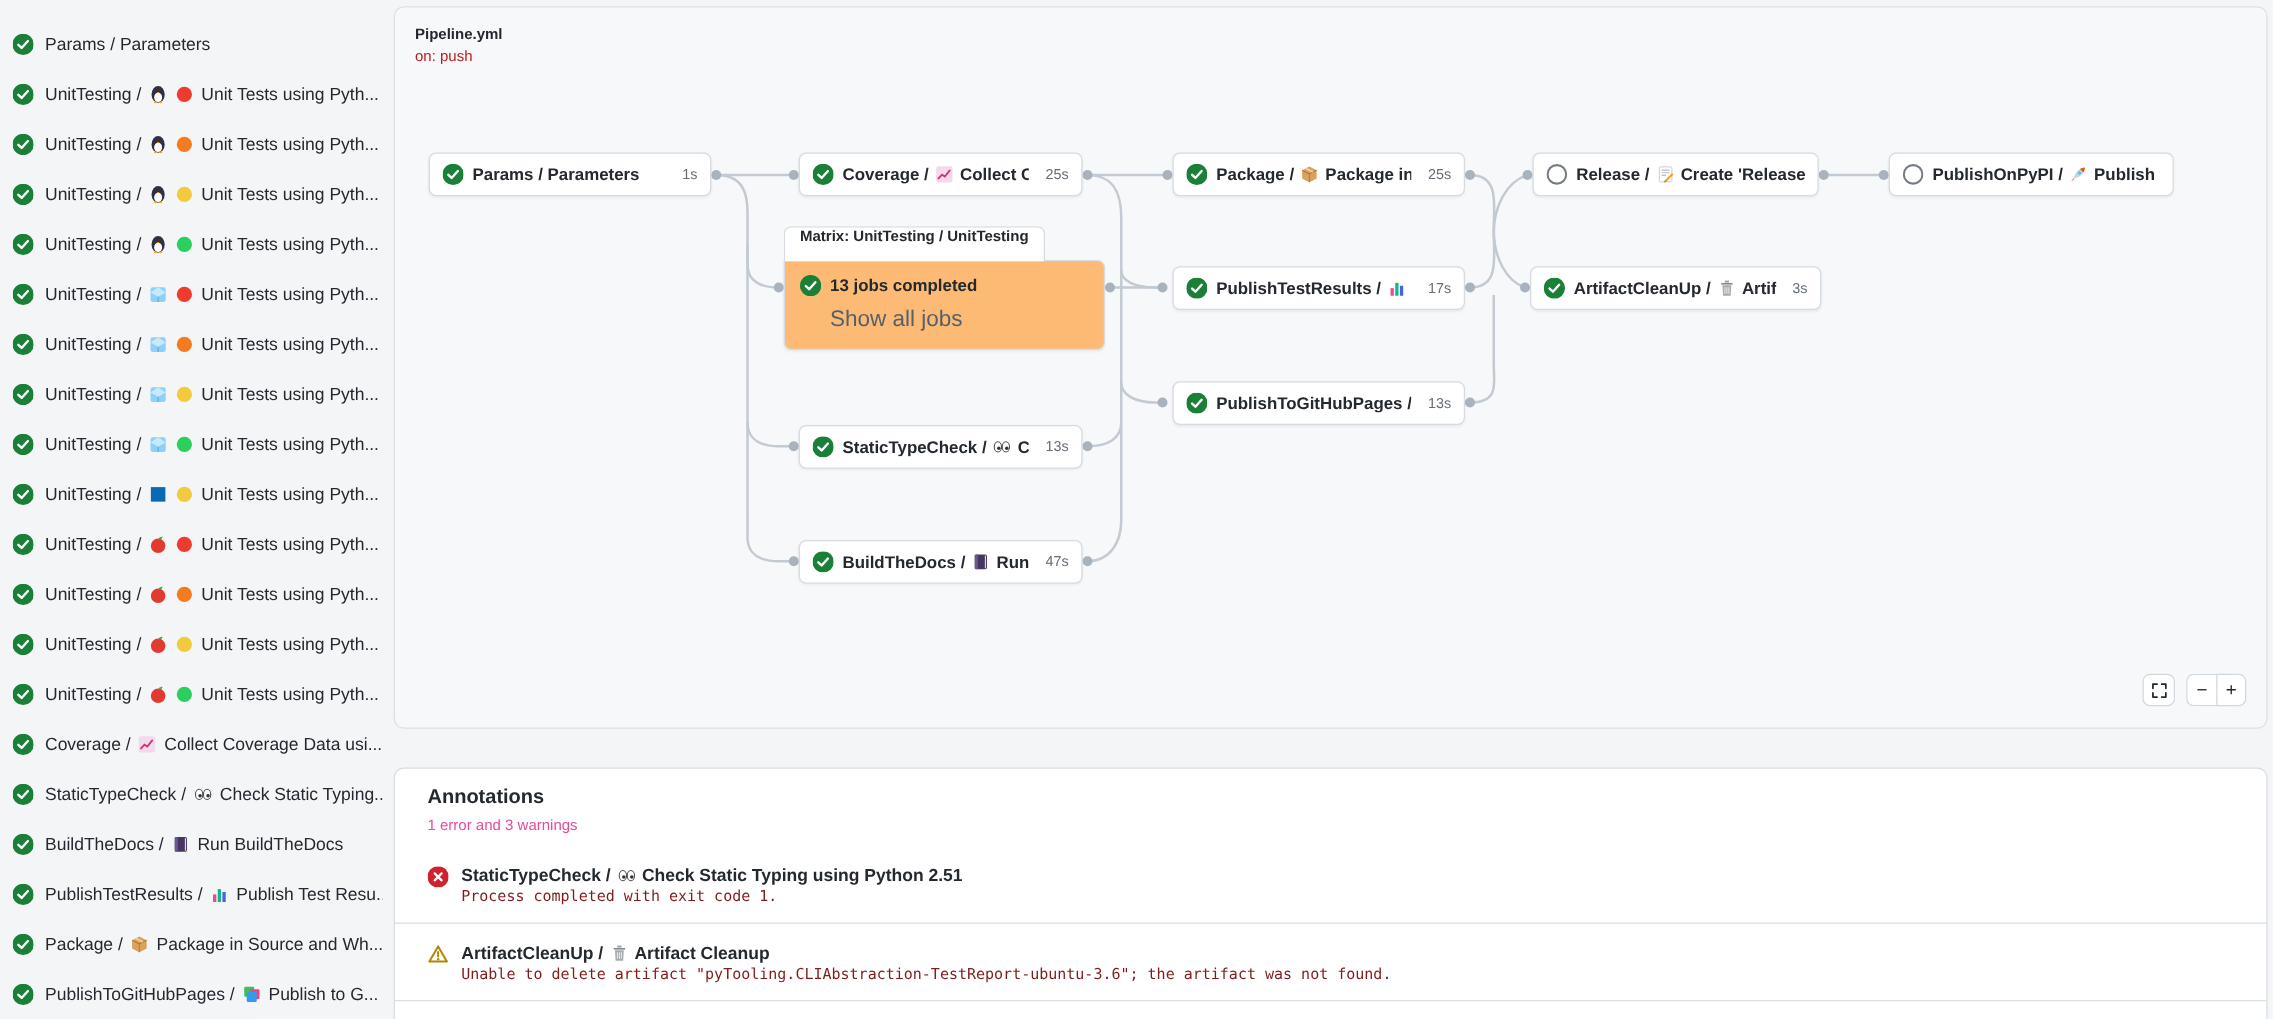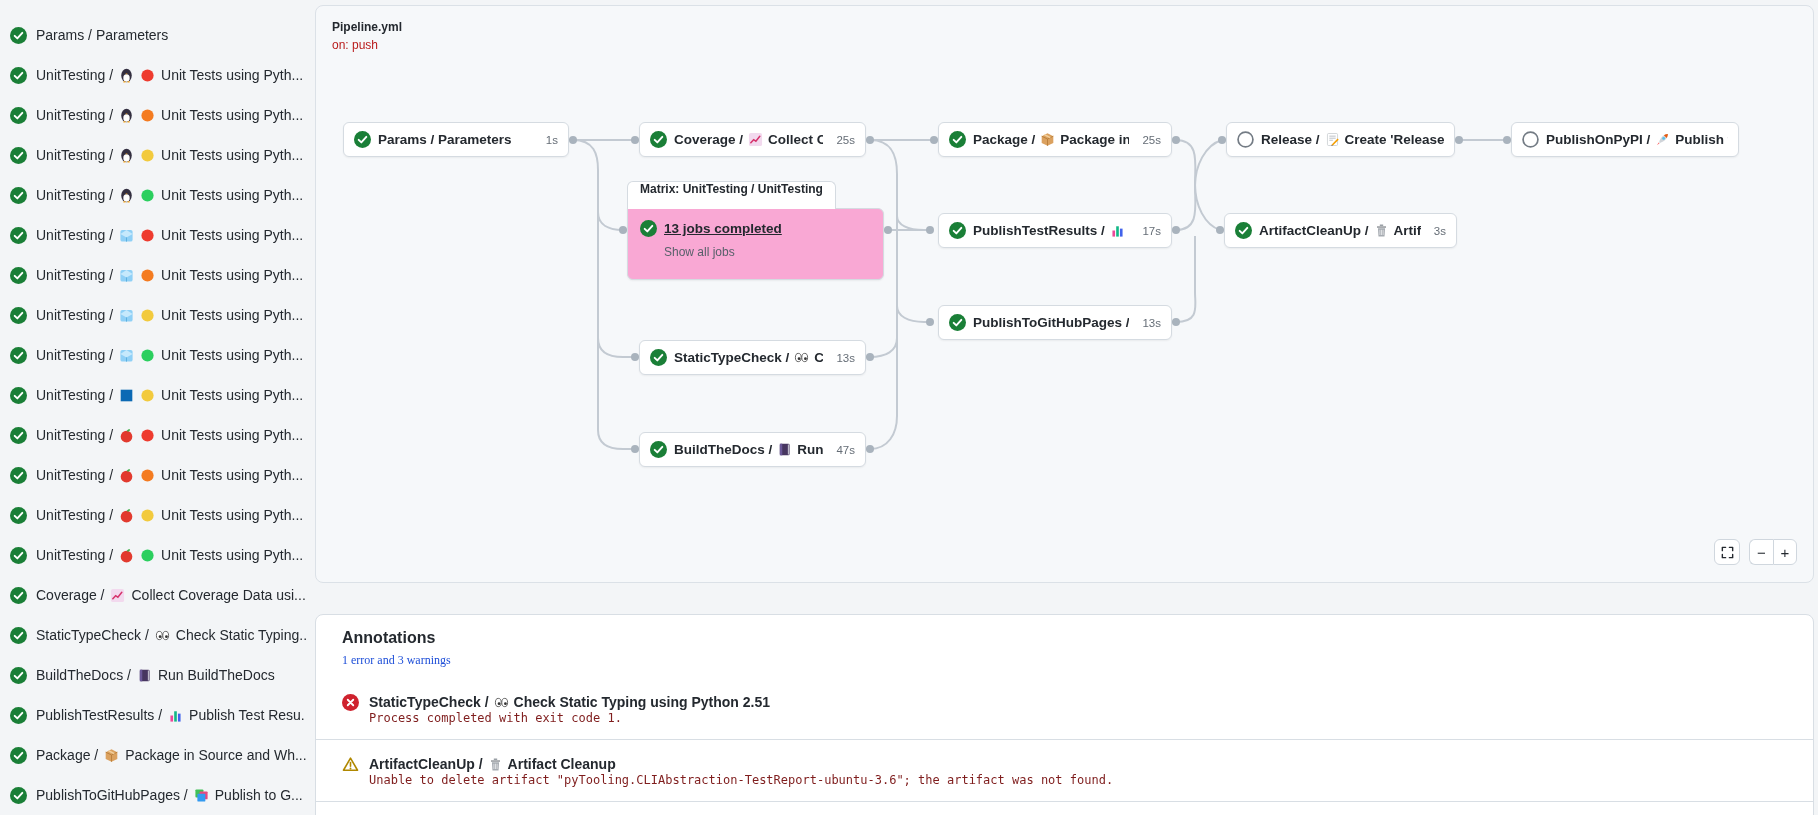--- a/index.html
+++ b/index.html
@@ -27,40 +27,40 @@
   svg.edges { position:absolute; left:0; top:0; pointer-events:none; }
   .node { position:absolute; height:35px; background:#fff; border:1px solid #d5dbe1; border-radius:6px;
     box-shadow:0 1px 2px rgba(31,35,40,.06); display:flex; align-items:center; gap:7px;
     padding:0 10px; cursor:pointer; }
   .nname { font-size:13.5px; font-weight:700; color:#24292f; display:inline-flex; align-items:center;
     gap:5px; white-space:nowrap; overflow:hidden; }
   .ndur { margin-left:auto; font-size:11.5px; color:#656d76; padding-left:6px; }
   .matrix-tab { position:absolute; left:311px; top:175px; height:28px; background:#fff;
     border:1px solid #d5dbe1; border-bottom:none; border-radius:6px 6px 0 0; display:flex;
     align-items:flex-start; padding:0 12px; font-size:12px; font-weight:700; color:#24292f; z-index:2; cursor:pointer;}
-  .matrix-body { position:absolute; left:311px; top:202px; width:257px; height:72px; background:#f9a8d4;
+  .matrix-body { position:absolute; left:311px; top:202px; width:257px; height:72px; background:#fdba74;
     border:1px solid #d5dbe1; border-radius:0 6px 6px 6px; box-shadow:0 1px 2px rgba(31,35,40,.06);
-    padding:11px 12px 0 12px; z-index:1;text-decoration:underline; }
+    padding:11px 12px 0 12px; z-index:1; }
   .mrow { display:flex; align-items:center; gap:7px; }
   .mtext { font-size:13.5px; font-weight:700; }
-  .mlink { display:inline-block; margin:8px 0 0 24px; font-size:12px; color:#57606a; cursor:pointer; }
+  .mlink { display:inline-block; margin:8px 0 0 24px; font-size:18px; color:#57606a; cursor:pointer; }
   .gcontrols { position:absolute; right:16px; bottom:17px; display:flex; align-items:center; gap:9px; }
   .gbtn { width:26px; height:26px; background:#fff; border:1px solid #d0d7de; border-radius:6px;
     display:flex; align-items:center; justify-content:center; cursor:pointer; color:#24292f; }
   .zoomgroup { display:flex; }
   .zoomgroup .gbtn { width:24px; border-radius:0; font-size:15px; line-height:1; }
   .zoomgroup .gbtn:first-child { border-radius:6px 0 0 6px; border-right:none; }
   .zoomgroup .gbtn:last-child { border-radius:0 6px 6px 0; }
 
   
   .annot-panel { position:absolute; left:315px; top:614px; width:1499px; height:240px;
     background:#fff; border:1px solid #d8dee4; border-radius:8px 8px 0 0; }
   .ahead { padding:14px 26px 0 26px; }
   .atitle { font-size:16px; font-weight:700; }
-  .asum { font-size:12px; color:#1d4ed8; margin-top:6px;font-family:Liberation Serif, serif; }
+  .asum { font-size:12px; color:#ec4899; margin-top:6px; }
   .aitems { margin-top:10px; }
   .aitem { padding:15px 26px 14px 26px; border-bottom:1px solid #d8dee4; display:flex; gap:10px; }
   .aicon { width:17px; height:17px; flex-shrink:0; margin-top:1px; }
   .atitle2 { font-size:14px; font-weight:700; display:inline-flex; align-items:center; gap:5px; cursor:pointer; }
   .amsg { margin-top:0; font-family:"DejaVu Sans Mono","Liberation Mono",monospace;
     font-size:12px; color:#7f1d1d; }
 </style>
 </head>
 <body>
 

